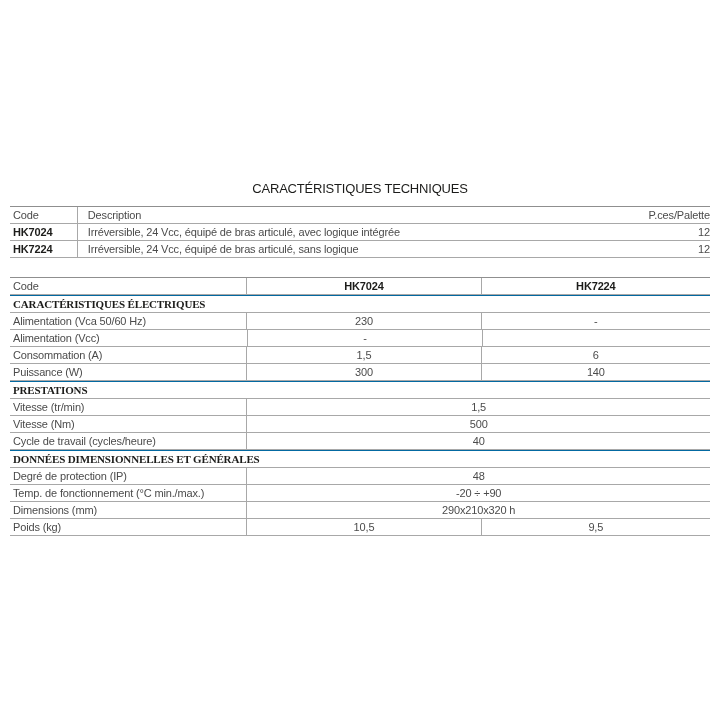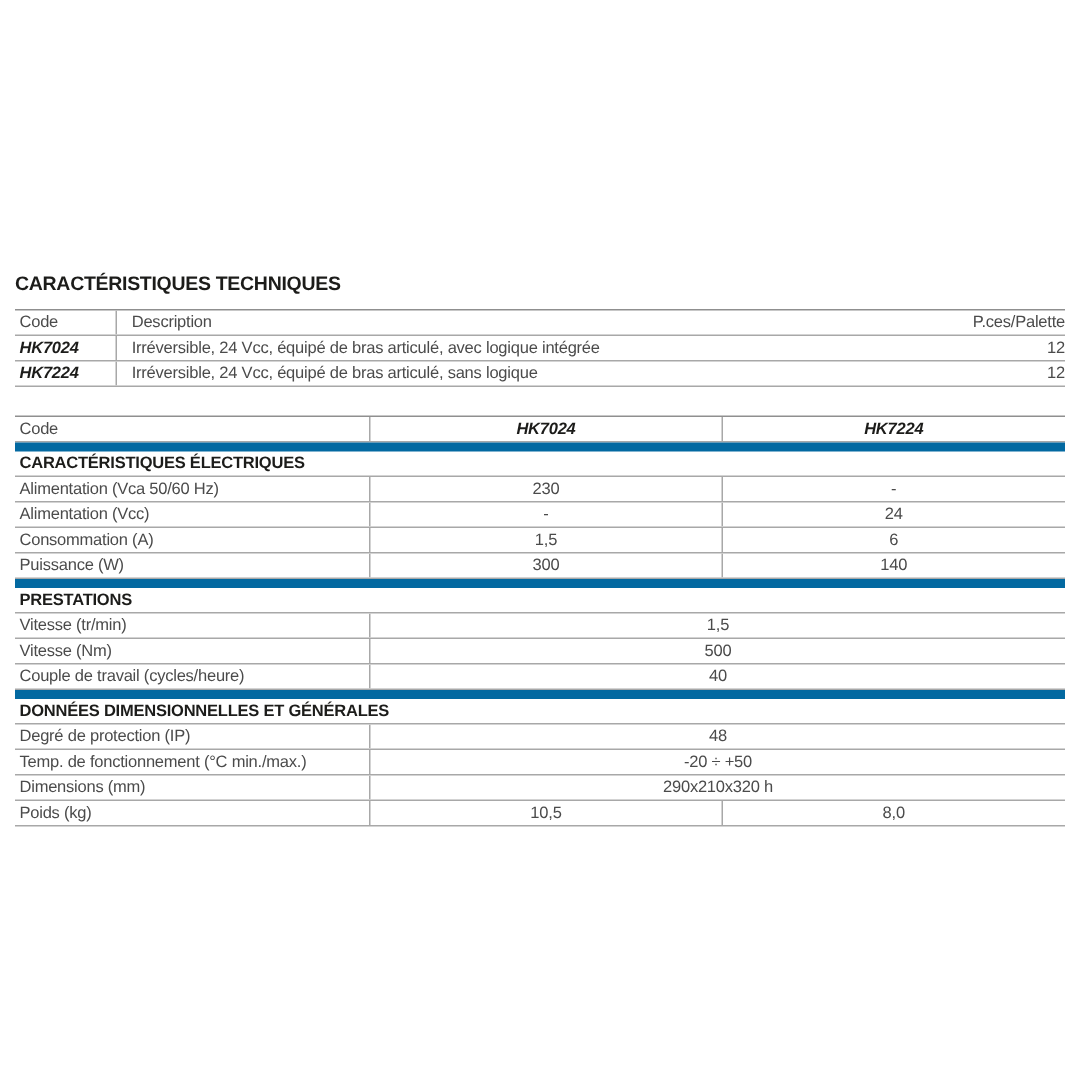--- a/index.html
+++ b/index.html
@@ -16,49 +16,51 @@
     overflow: hidden;
   }
   .doc {
     position: absolute;
     left: 10px;
     top: 181px;
     width: 700px;
   }
   .page-title {
     font-size: 13px;
-    font-weight: bold;
+    font-weight: normal;
     color: #1c1c1a;
     letter-spacing: -0.2px;
     margin: 0 0 10px 0;
+    text-align: center;
   }
   .tbl {
     width: 700px;
     border-top: 1px solid #8f8f8f;
     font-size: 11px;
     letter-spacing: -0.15px;
   }
   .tbl2 { margin-top: 19px; }
   .row {
     display: flex;
     height: 16px;
     line-height: 16px;
     border-bottom: 1px solid #a8a8a8;
     white-space: nowrap;
     overflow: hidden;
   }
   .section-row {
-    border-top: 6px solid #0369a1;
+    border-top: 1px solid #0369a1;
     font-weight: bold;
     color: #1c1c1a;
+    font-family: Liberation Serif, serif;
   }
   .cell { overflow: hidden; }
   .pad  { padding-left: 3px; }
   .center { text-align: center; }
-  .bold { font-weight: bold; color: #1c1c1a; font-style: italic; }
+  .bold { font-weight: bold; color: #1c1c1a; }
   .sep  { border-right: 1px solid #a8a8a8; }
   
   .t1-c1 { width: 64px; }
   .t1-c2 { width: 414px; padding-left: 10px; }
   .t1-c3 { width: 210px; text-align: right; }
   
   .t2-c1 { width: 234px; }
   .t2-c2 { width: 234px; }
   .t2-c3 { width: 229px; }
   .t2-span { width: 464px; }
@@ -102,21 +104,20 @@
           <div class="cell t2-full pad">CARACTÉRISTIQUES ÉLECTRIQUES</div>
         </div>
         <div class="row">
           <div class="cell t2-c1 pad sep">Alimentation (Vca 50/60 Hz)</div>
           <div class="cell t2-c2 center sep">230</div>
           <div class="cell t2-c3 center">-</div>
         </div>
         <div class="row">
           <div class="cell t2-c1 pad sep">Alimentation (Vcc)</div>
           <div class="cell t2-c2 center sep">-</div>
-          <div class="cell t2-c3 center">24</div>
         </div>
         <div class="row">
           <div class="cell t2-c1 pad sep">Consommation (A)</div>
           <div class="cell t2-c2 center sep">1,5</div>
           <div class="cell t2-c3 center">6</div>
         </div>
         <div class="row">
           <div class="cell t2-c1 pad sep">Puissance (W)</div>
           <div class="cell t2-c2 center sep">300</div>
           <div class="cell t2-c3 center">140</div>
@@ -126,39 +127,39 @@
         </div>
         <div class="row">
           <div class="cell t2-c1 pad sep">Vitesse (tr/min)</div>
           <div class="cell t2-span center">1,5</div>
         </div>
         <div class="row">
           <div class="cell t2-c1 pad sep">Vitesse (Nm)</div>
           <div class="cell t2-span center">500</div>
         </div>
         <div class="row">
-          <div class="cell t2-c1 pad sep">Couple de travail (cycles/heure)</div>
+          <div class="cell t2-c1 pad sep">Cycle de travail (cycles/heure)</div>
           <div class="cell t2-span center">40</div>
         </div>
         <div class="row section-row">
           <div class="cell t2-full pad">DONNÉES DIMENSIONNELLES ET GÉNÉRALES</div>
         </div>
         <div class="row">
           <div class="cell t2-c1 pad sep">Degré de protection (IP)</div>
           <div class="cell t2-span center">48</div>
         </div>
         <div class="row">
           <div class="cell t2-c1 pad sep">Temp. de fonctionnement (°C min./max.)</div>
-          <div class="cell t2-span center">-20 ÷ +50</div>
+          <div class="cell t2-span center">-20 ÷ +90</div>
         </div>
         <div class="row">
           <div class="cell t2-c1 pad sep">Dimensions (mm)</div>
           <div class="cell t2-span center">290x210x320 h</div>
         </div>
         <div class="row">
           <div class="cell t2-c1 pad sep">Poids (kg)</div>
           <div class="cell t2-c2 center sep">10,5</div>
-          <div class="cell t2-c3 center">8,0</div>
+          <div class="cell t2-c3 center">9,5</div>
         </div>
       </div>
   </div>
 
 </div>
 
 </body></html>

